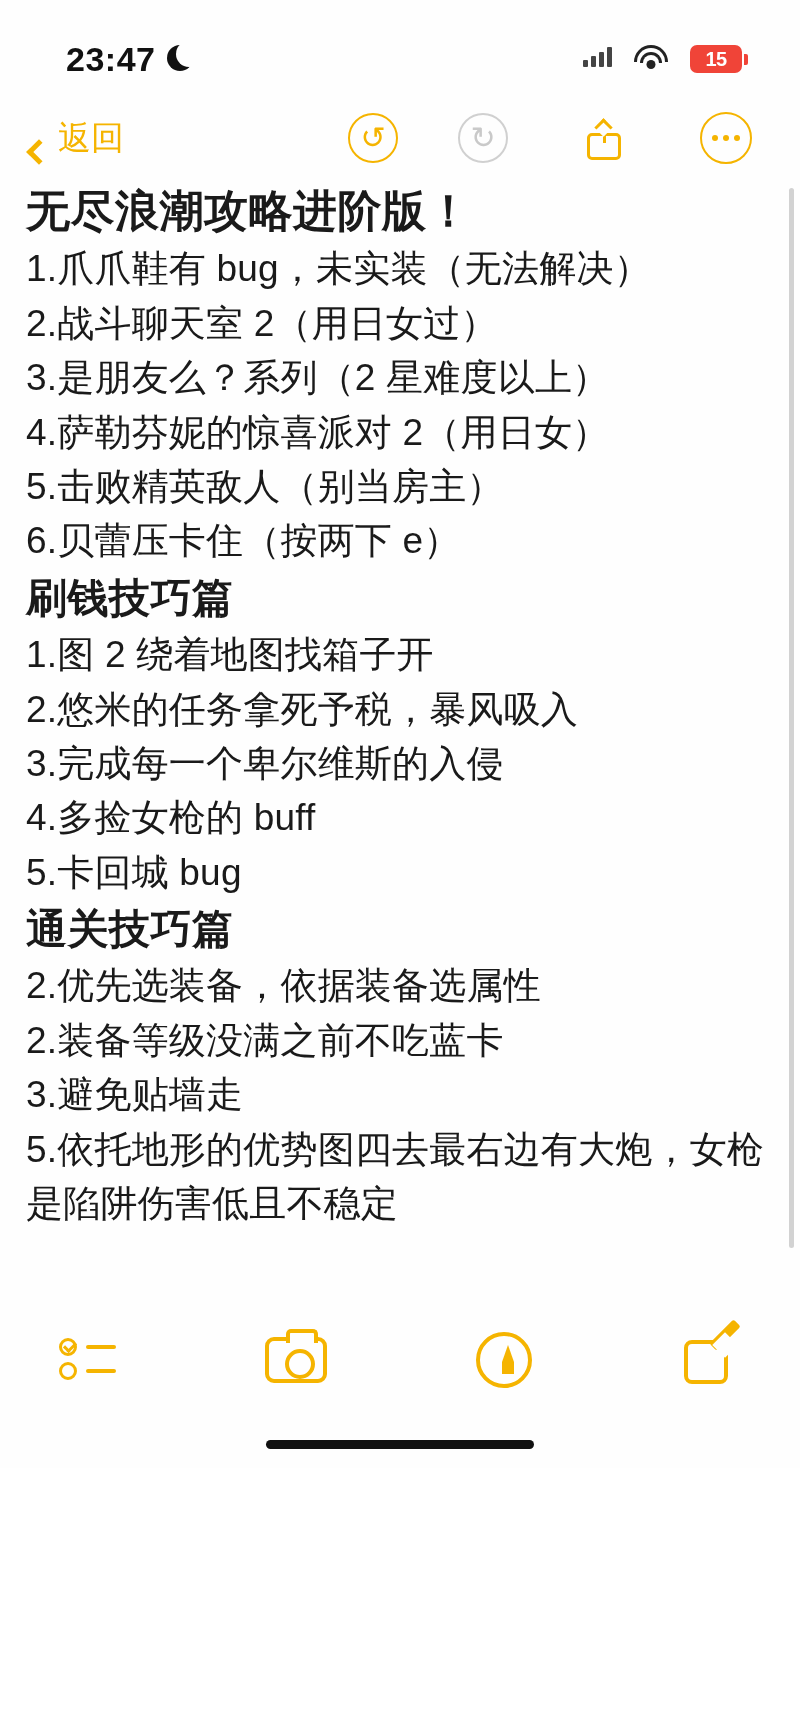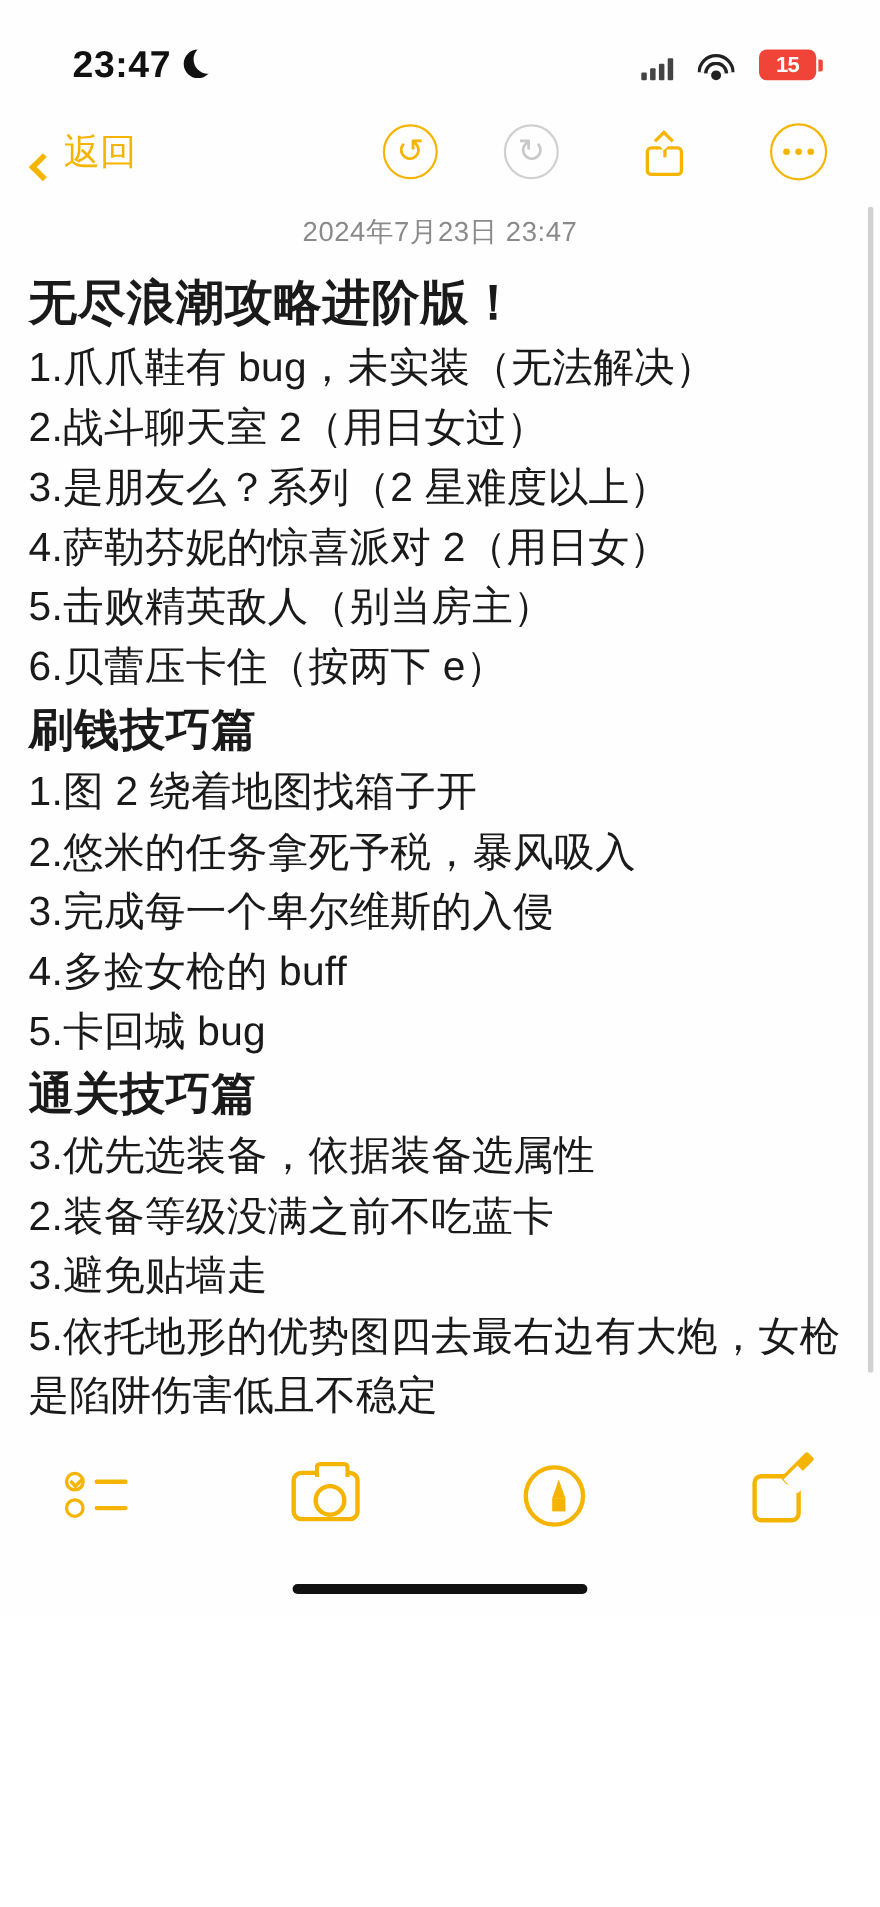--- a/index.html
+++ b/index.html
@@ -54,21 +54,21 @@
   .moon-icon::after {
     content: "";
     position: absolute;
     left: 9px; top: -4px;
     width: 26px; height: 26px;
     border-radius: 50%;
     background: #fefefe;
   }
   .status-right {
     display: flex;
-    align-items: flex-end;
+    align-items: flex-start;
     gap: 22px;
   }
   .signal-icon {
     display: flex;
     align-items: flex-end;
     gap: 3px;
     height: 22px;
   }
   .signal-icon i {
     display: block;
@@ -451,40 +451,39 @@
         <i></i>
         <i></i>
         <i></i>
       </div>
     </div>
   </div>
 
   <div class="note-scroll">
     <div class="scrollbar"></div>
 
-    <div class="note-date">2024年7月23日 23:47</div>
 
     <div class="h1">无尽浪潮攻略进阶版！</div>
 
     <div class="line">1.爪爪鞋有 bug，未实装（无法解决）</div>
     <div class="line">2.战斗聊天室 2（用日女过）</div>
     <div class="line">3.是朋友么？系列（2 星难度以上）</div>
     <div class="line">4.萨勒芬妮的惊喜派对 2（用日女）</div>
     <div class="line">5.击败精英敌人（别当房主）</div>
     <div class="line">6.贝蕾压卡住（按两下 e）</div>
 
     <div class="h2">刷钱技巧篇</div>
     <div class="line">1.图 2 绕着地图找箱子开</div>
     <div class="line">2.悠米的任务拿死予税，暴风吸入</div>
     <div class="line">3.完成每一个卑尔维斯的入侵</div>
     <div class="line">4.多捡女枪的 buff</div>
     <div class="line">5.卡回城 bug</div>
 
     <div class="h2">通关技巧篇</div>
-    <div class="line">3.优先选装备，依据装备选属性</div>
+    <div class="line">2.优先选装备，依据装备选属性</div>
     <div class="line">2.装备等级没满之前不吃蓝卡</div>
     <div class="line">3.避免贴墙走</div>
     <div class="line">5.依托地形的优势图四去最右边有大炮，女枪是陷阱伤害低且不稳定</div>
   </div>
 
   <div class="toolbar">
     <div class="tb-btn">
       <span class="checklist">
         <span class="ck c1"></span>
           <span class="ln l1"></span>

